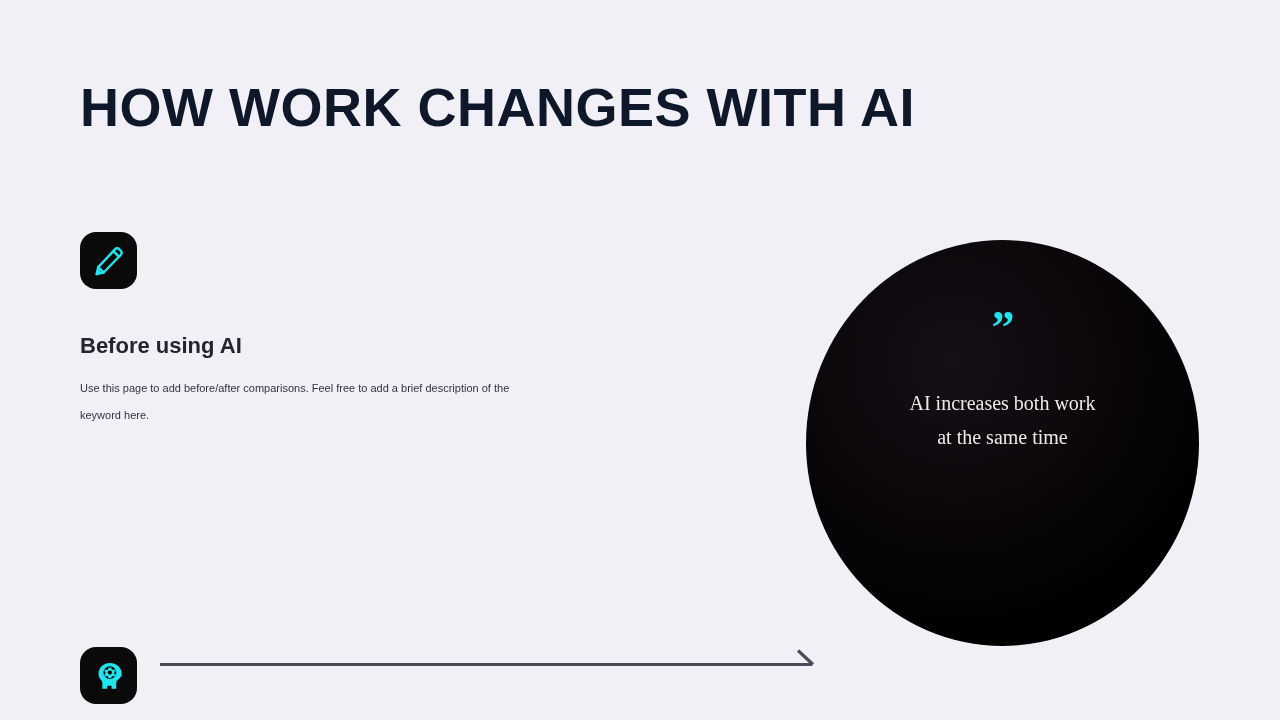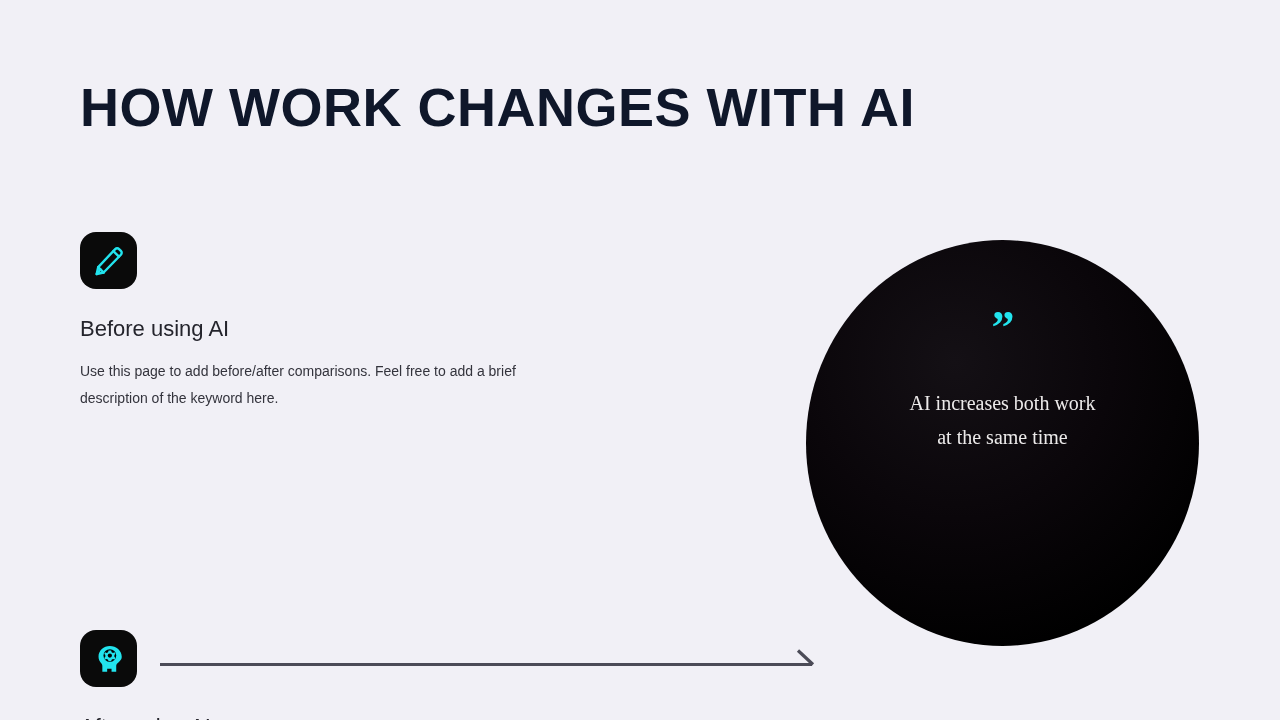--- a/index.html
+++ b/index.html
@@ -45,30 +45,30 @@
     height: 57px;
     border-radius: 16px;
     background: #0a0a0a;
     display: flex;
     align-items: center;
     justify-content: center;
   }
   .icon-tile svg { display: block; }
 
   .feature-heading {
-    margin-top: 27px;
+    margin-top: 44px;
     font-size: 22px;
-    font-weight: normal;
+    font-weight: bold;
     color: #24242c;
     line-height: 1.2;
   }
 
   .feature-body {
     margin-top: 16px;
-    font-size: 14px;
+    font-size: 11px;
     line-height: 27px;
     color: #33333c;
     max-width: 470px;
   }
 
   
   #arrow-divider {
     position: absolute;
     left: 80px;
     top: 414px;

